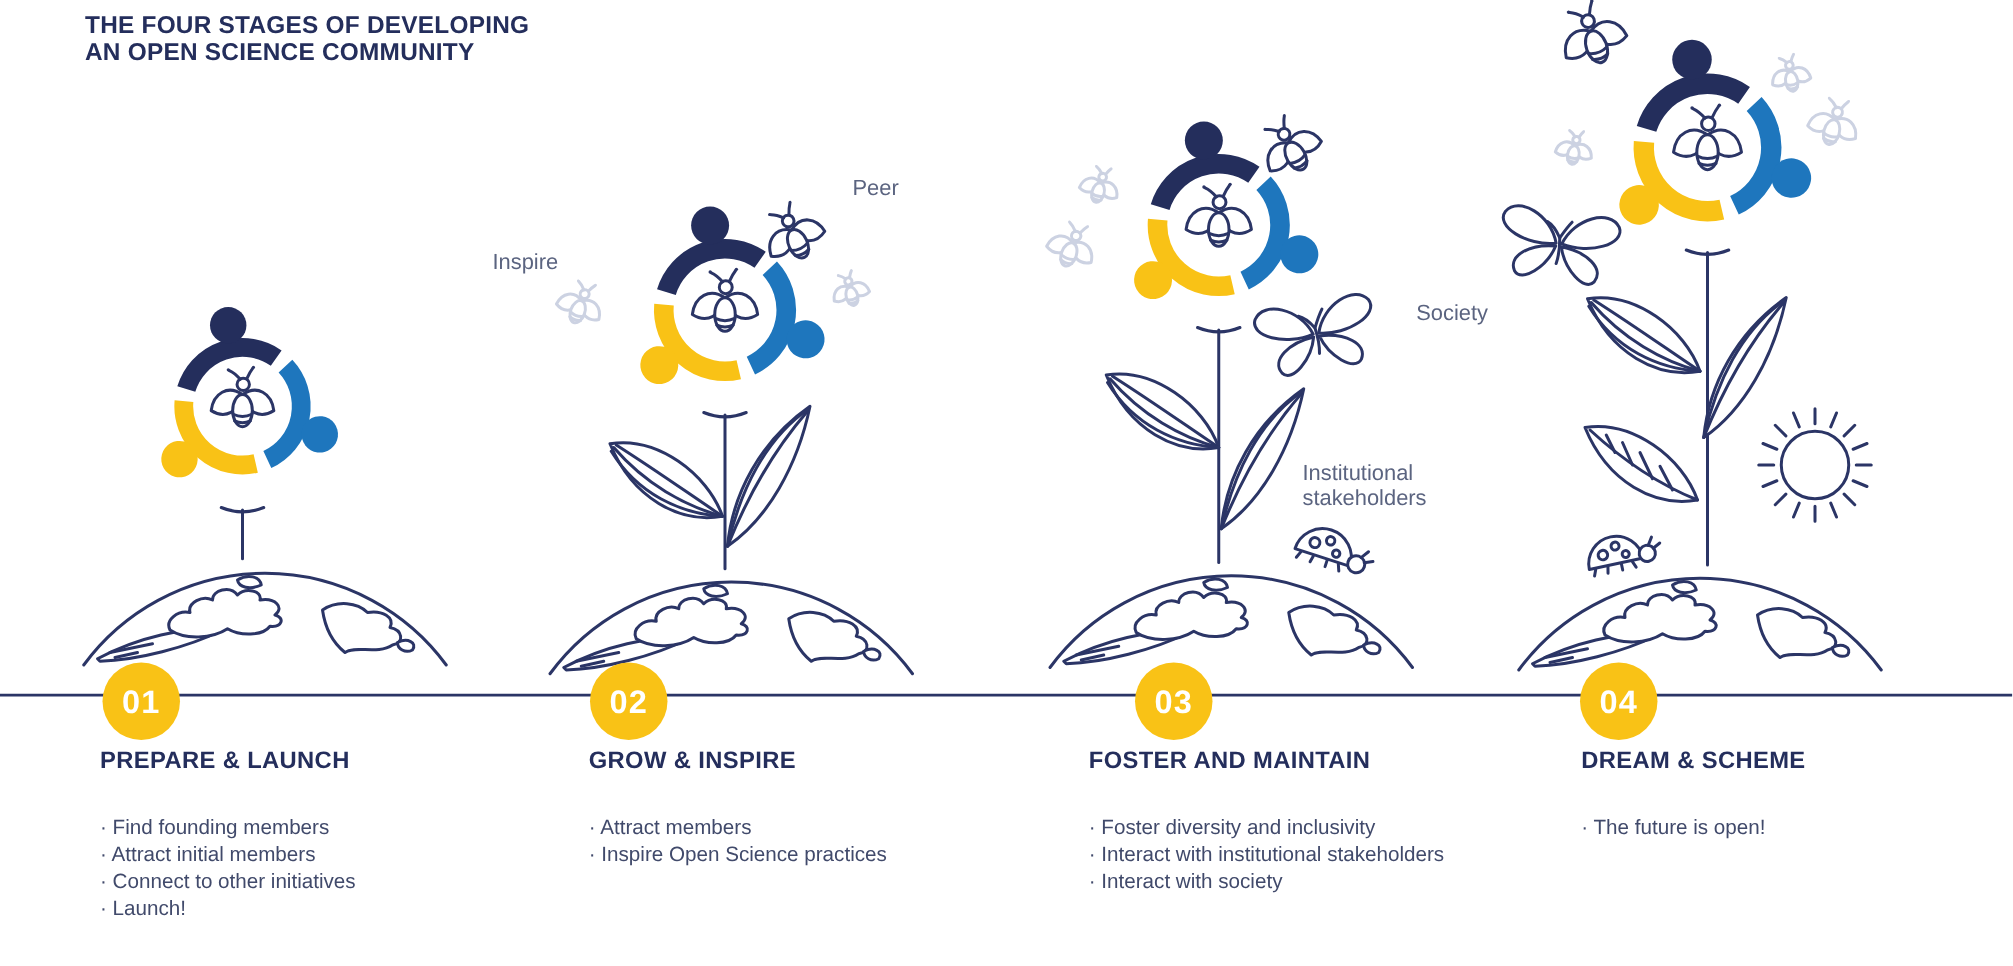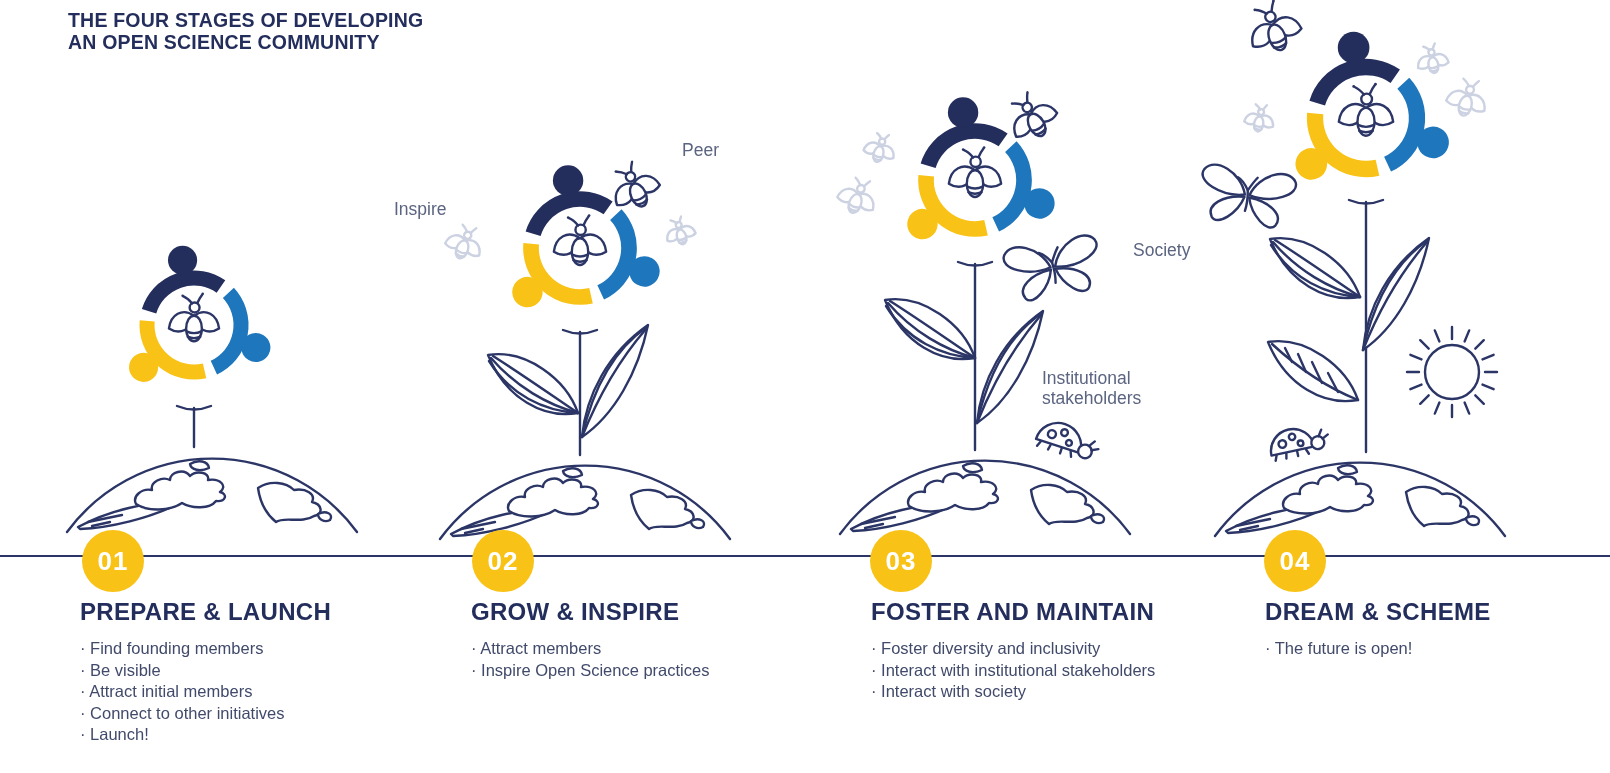--- a/index.html
+++ b/index.html
@@ -25,21 +25,21 @@
   .timeline{stroke:var(--ink);stroke-width:2.2;fill:none;}
 
   
   .title{position:absolute;left:68px;top:10px;font-size:19.5px;line-height:21.5px;
          font-weight:800;color:var(--navy);letter-spacing:.2px;}
   .float-label{position:absolute;font-size:17.5px;color:var(--slate);line-height:20px;}
   .num-circle{position:absolute;width:62px;height:62px;border-radius:50%;background:var(--yellow);
               color:#fff;font-weight:800;font-size:26px;letter-spacing:1px;
               display:flex;align-items:center;justify-content:center;}
   .stage-col{position:absolute;top:598px;}
-  .stage-heading{font-size:24px;font-weight:800;color:var(--navy);letter-spacing:.3px;margin-bottom:12px;}
+  .stage-heading{font-size:19px;font-weight:800;color:var(--navy);letter-spacing:.3px;margin-bottom:32px;}
   .bullets{font-size:16.5px;color:var(--body);line-height:21.5px;}
 </style>
 </head>
 <body>
 
 <div class="canvas">
 
   <svg class="art" viewBox="0 0 1610 773" aria-hidden="true">
     <defs>
 
@@ -189,28 +189,27 @@
     <div>AN OPEN SCIENCE COMMUNITY</div>
   </div>
 
   <div class="float-label" style="left:394px;top:199px;">Inspire</div>
   <div class="float-label" style="left:634px;top:140px;margin-left:48px;">Peer</div>
   <div class="float-label" style="left:1089px;top:240px;margin-left:44px;">Society</div>
   <div class="float-label" style="left:1042px;top:368px;width:142px;">Institutional stakeholders</div>
 
   <div class="num-circle" style="left:82px;top:530px;">01</div>
   <div class="num-circle" style="left:472px;top:530px;">02</div>
-  <div class="num-circle" style="left:870px;top:530px;text-align:center;">03</div>
+  <div class="num-circle" style="left:908px;top:530px;text-align:center;">03</div>
   <div class="num-circle" style="left:1264px;top:530px;">04</div>
 
   <div class="stage-col" style="left:80px;width:345px;">
     <div class="stage-heading">PREPARE &amp; LAUNCH</div>
     <div class="bullets">
         <div class="bullet-item">· Find founding members</div>
-        <div class="bullet-item">· Be visible</div>
         <div class="bullet-item">· Attract initial members</div>
         <div class="bullet-item">· Connect to other initiatives</div>
         <div class="bullet-item">· Launch!</div>
       </div>
   </div>
   <div class="stage-col" style="left:471px;width:370px;">
     <div class="stage-heading">GROW &amp; INSPIRE</div>
     <div class="bullets">
         <div class="bullet-item">· Attract members</div>
         <div class="bullet-item">· Inspire Open Science practices</div>

